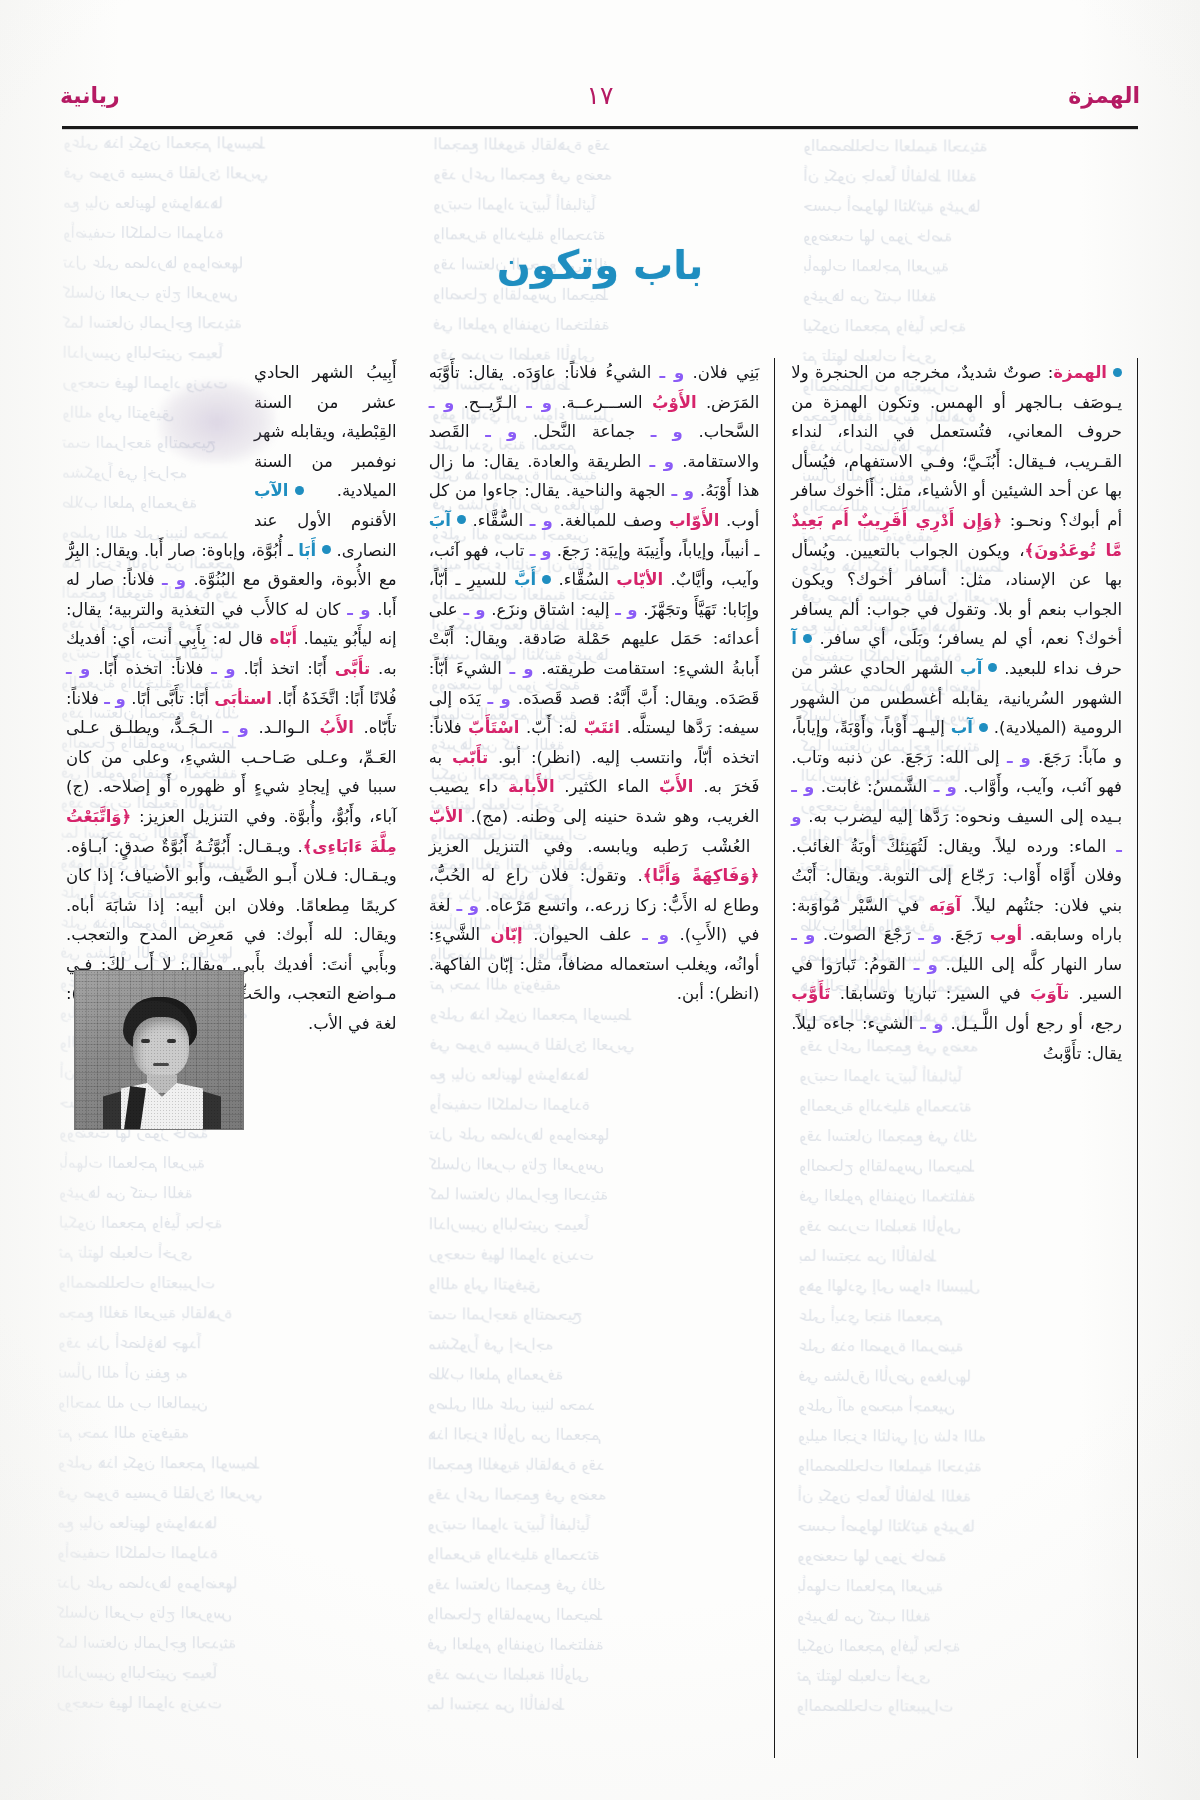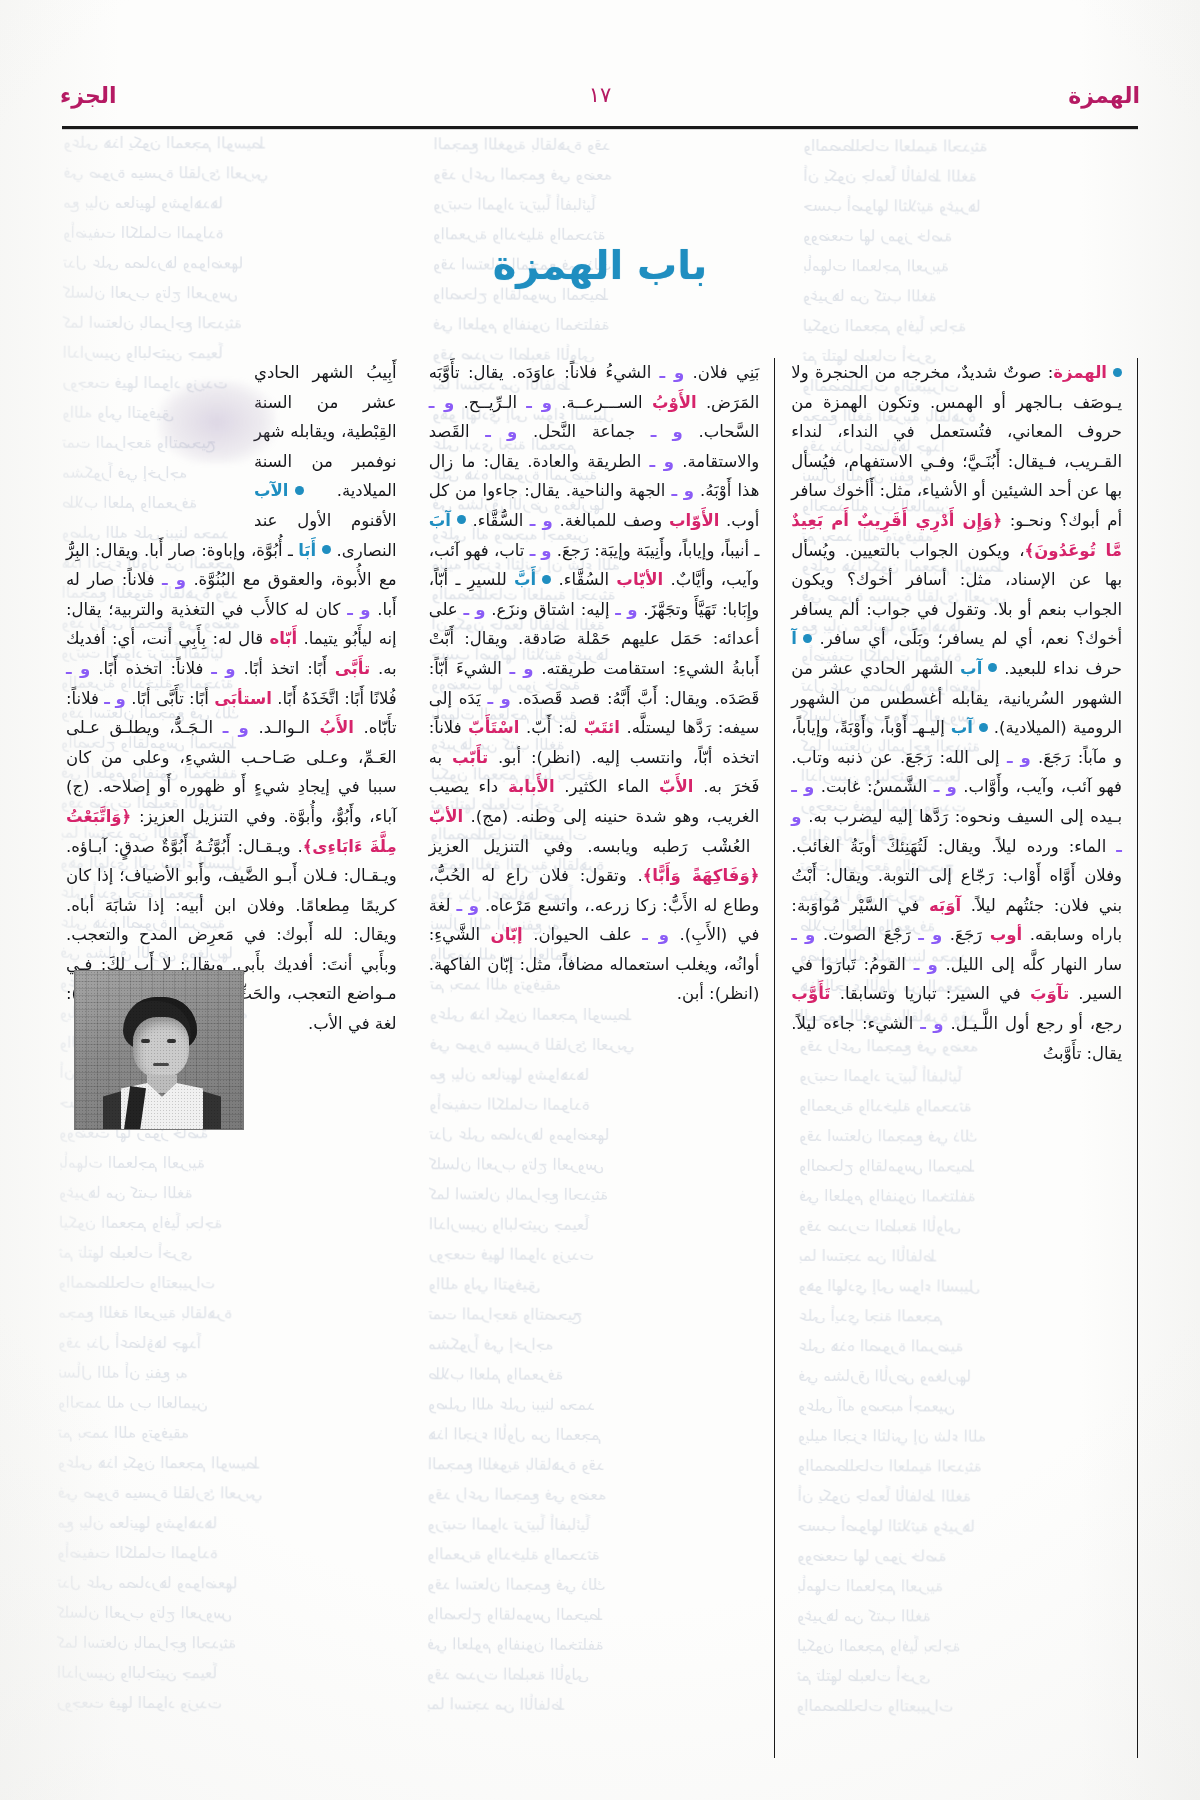--- a/index.html
+++ b/index.html
@@ -49,21 +49,21 @@
   
   #hdr{
     position:absolute;left:60px;right:60px;top:72px;height:46px;
     display:flex;align-items:center;justify-content:space-between;
     color:#b51a63;
     font-size:22px;
     font-weight:bold;
   }
   #hdr .pageno{
     color:#b51a63;
-    font-size:21px;
+    font-size:25px;
     letter-spacing:1px;
     position:absolute;left:0;right:0;text-align:center;
     font-weight:normal;
   }
   #hdr .side{position:relative;z-index:2;}
   #rule{
     position:absolute;left:62px;right:62px;top:126px;
     height:3px;
     background:#1a1a1a;
     box-shadow:0 1px 0 rgba(0,0,0,.15);
@@ -372,25 +372,25 @@
         <div class="gline">ثم تلتها طبعات أخرى</div>
         <div class="gline">والمصطلحات والتعبيرات</div>
       </div>
     </div>
 
   <div id="paper-tone"></div>
 
   <div id="hdr">
     <span class="side">الهمزة</span>
     <span class="pageno">١٧</span>
-    <span class="side">الجزء</span>
+    <span class="side">ريانية</span>
   </div>
   <div id="rule"></div>
 
-  <div id="title">باب الهمزة</div>
+  <div id="title">باب وتكون</div>
 
   <div id="cols">
     <div class="col first withrule" id="col-right"><span><span class="bullet"></span><span class="hw">الهمزة</span>: صوتٌ شديدٌ، مخرجه من الحنجرة ولا يـوصَف بـالجهر أو الهمس. وتكون الهمزة من حروف المعاني، فتُستعمل في النداء، لنداء القـريب، فـيقال: أَبُنَـيَّ؛ وفـي الاستفهام، فيُسأل بها عن أحد الشيئين أو الأشياء، مثل: أَأخوك سافر أم أبوك؟ ونحـو: </span> <span><span class="quran">﴿وَإِن أَدْرِي أَقَرِيبٌ أَم بَعِيدٌ مَّا تُوعَدُونَ﴾</span>، ويكون الجواب بالتعيين. ويُسأل بها عن الإسناد، مثل: أسافر أخوك؟ ويكون الجواب بنعم أو بلا. وتقول في جواب: ألم يسافر أخوك؟ نعم، أي لم يسافر؛ وبَلَى، أي سافر.</span> <span><span class="bullet"></span><span class="hwb">آ</span> حرف نداء للبعيد.</span> <span><span class="bullet"></span><span class="hwb">آب</span> الشهر الحادي عشر من الشهور السُريانية، يقابله أغسطس من الشهور الرومية (الميلادية).</span> <span><span class="bullet"></span><span class="hwb">آب</span> إليـهـ أَوْباً، وأَوْبَةً، وإياباً، و مآباً: رَجَعَ. <span class="waw">و ـ</span> إلى الله: رَجَعَ. عن ذنبه وتاب. فهو آئب، وآيب، وأَوَّاب. <span class="waw">و ـ</span> الشَّمسُ: غابت. <span class="waw">و ـ</span> بـيده إلى السيف ونحوه: رَدَّها إليه ليضرب به. <span class="waw">و ـ</span> الماء: ورده ليلاً. ويقال: لَتُهَنِئكَ أوبَةُ الغائب. وفلان أَوَّاه أَوْاب: رَجّاع إلى التوبة. ويقال: أَبْتُ بني فلان: جئتُهم ليلاً.</span> <span><span class="hw">آوَبَه</span> في السَّيْر مُواوَبة: باراه وسابقه.</span> <span><span class="hw">أوب</span> رَجَعَ. <span class="waw">و ـ</span> رَجْعَ الصوت. <span class="waw">و ـ</span> سار النهار كلَّه إلى الليل. <span class="waw">و ـ</span> القومُ: تَبارَوا في السير.</span> <span><span class="hw">تآوَبَ</span> في السير: تباريا وتسابقا.</span> <span><span class="hw">تَأَوَّب</span> رجع، أو رجع أول اللَّـيـل. <span class="waw">و ـ</span> الشيء: جاءه ليلاً. يقال: تأَوَّبتُ</span> </div>
     <div class="col withrule" id="col-middle"><span>بَنِي فلان. <span class="waw">و ـ</span> الشيءُ فلاناً: عاوَدَه. يقال: تأَوَّبَه المَرَض.</span> <span><span class="hw">الأَوْبُ</span> الســـرعــة. <span class="waw">و ـ</span> الـرِّيــح. <span class="waw">و ـ</span> السَّحاب. <span class="waw">و ـ</span> جماعة النَّحل. <span class="waw">و ـ</span> القَصد والاستقامة. <span class="waw">و ـ</span> الطريقة والعادة. يقال: ما زال هذا أَوْبَهُ. <span class="waw">و ـ</span> الجهة والناحية. يقال: جاءوا من كل أوب.</span> <span><span class="hw">الأَوّاب</span> وصف للمبالغة. <span class="waw">و ـ</span> السُّقَّاء.</span> <span><span class="bullet"></span><span class="hwb">آبَ</span> ـ أنيباً، وإياباً، وأَنِيبَة وإيبَة: رَجعَ. <span class="waw">و ـ</span> تاب، فهو آئب، وآيب، وأيَّابٌ.</span> <span><span class="hw">الأيّاب</span> السُقَّاء.</span> <span><span class="bullet"></span><span class="hwb">أَبَّ</span> للسيرِ ـ أبّاً، وإِبَابا: تَهَيَّأَ وتجَهَّزَ. <span class="waw">و ـ</span> إليه: اشتاق ونزَع. <span class="waw">و ـ</span> على أعدائه: حَمَل عليهم حَمْلة صَادقة. ويقال: أَبَّتْ أَبابةُ الشيءِ: استقامت طريقته. <span class="waw">و ـ</span> الشيءَ أبّاً: قَصَدَه. ويقال: أَبَّ أَبَّهُ: قصد قَصدَه. <span class="waw">و ـ</span> يَدَه إلى سيفه: رَدَّها ليستلَّه.</span> <span><span class="hw">ائتَبّ</span> له: أَبّ.</span> <span><span class="hw">اسْتَأَبّ</span> فلاناً: اتخذه أبّاً، وانتسب إليه. (انظر): أبو.</span> <span><span class="hw">تأَبّب</span> به فَخرَ به.</span> <span><span class="hw">الأَبّ</span> الماء الكثير.</span> <span><span class="hw">الأَبابة</span> داء يصيب الغريب، وهو شدة حنينه إلى وطنه. (مج).</span> <span><span class="hw">الأبّ</span> العُشْب رَطبه ويابسه. وفي التنزيل العزيز </span> <span><span class="quran">﴿وَفَاكِهَةً وَأَبًّا﴾</span>. وتقول: فلان راع له الحُبُّ، وطاع له الأَبُّ: زكا زرعه.، واتسع مَرْعاه. <span class="waw">و ـ</span> لغة في (الأَبِ). <span class="waw">و ـ</span> علف الحيوان.</span> <span><span class="hw">إبّان</span> الشَّيءِ: أوانُه، ويغلب استعماله مضافاً، مثل: إبّان الفاكهة. (انظر): أبن.</span> </div>
     <div class="col last" id="col-left">
       <div class="smear"></div>
       <div id="floatbox"></div>
       <div id="photo">
         <div class="wall"></div>
         <div class="hair"></div>

